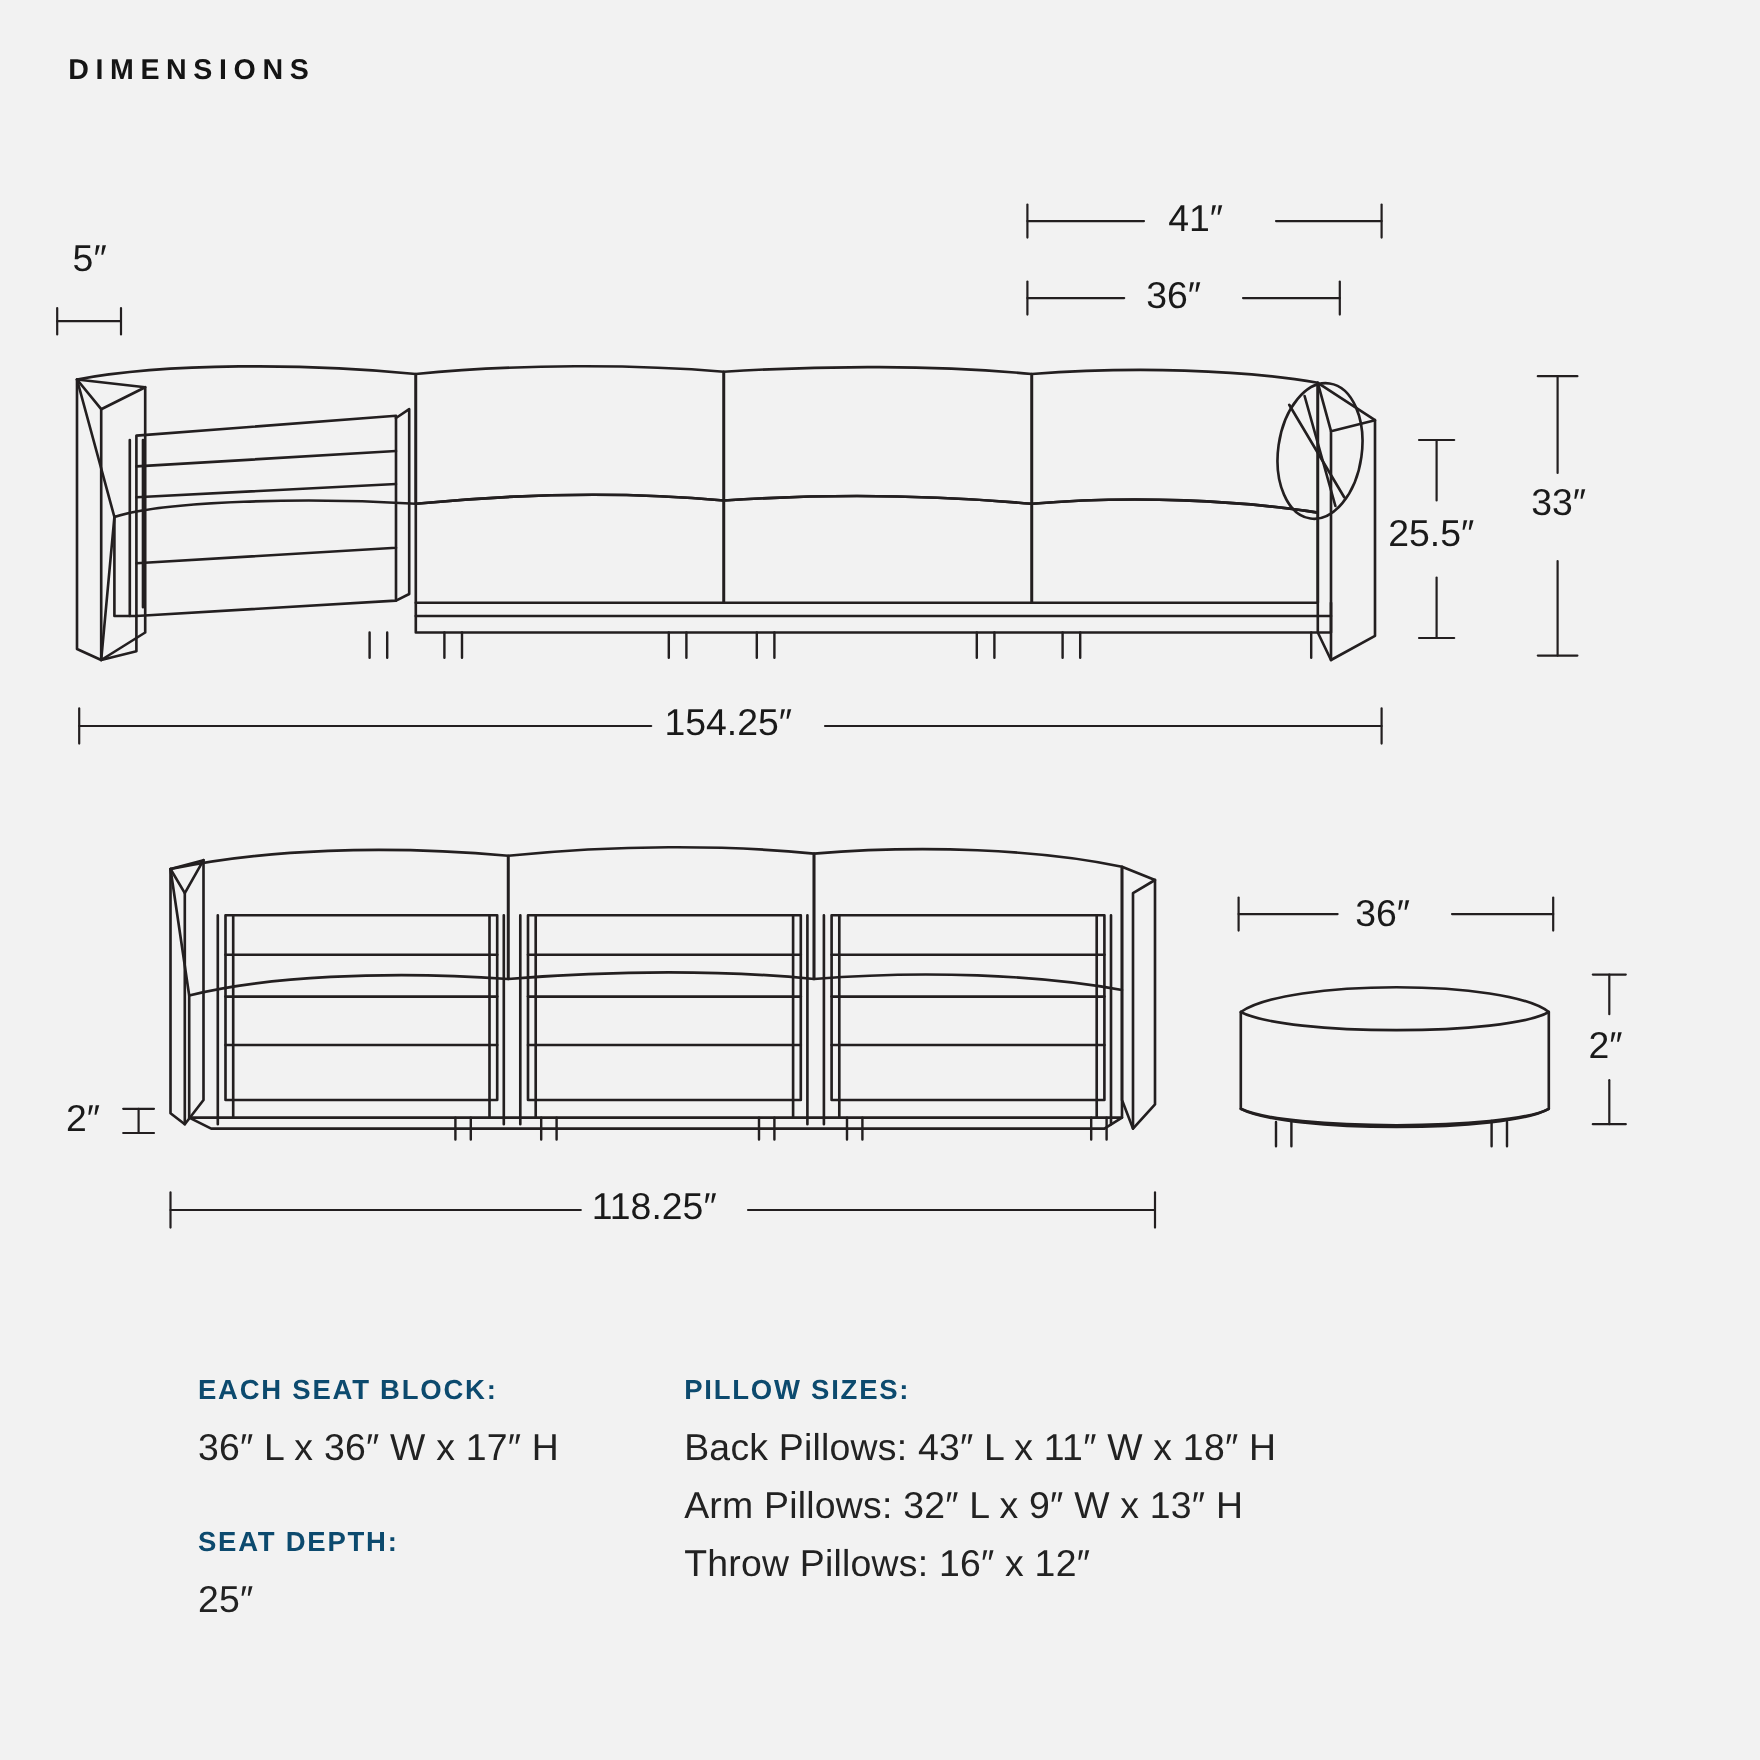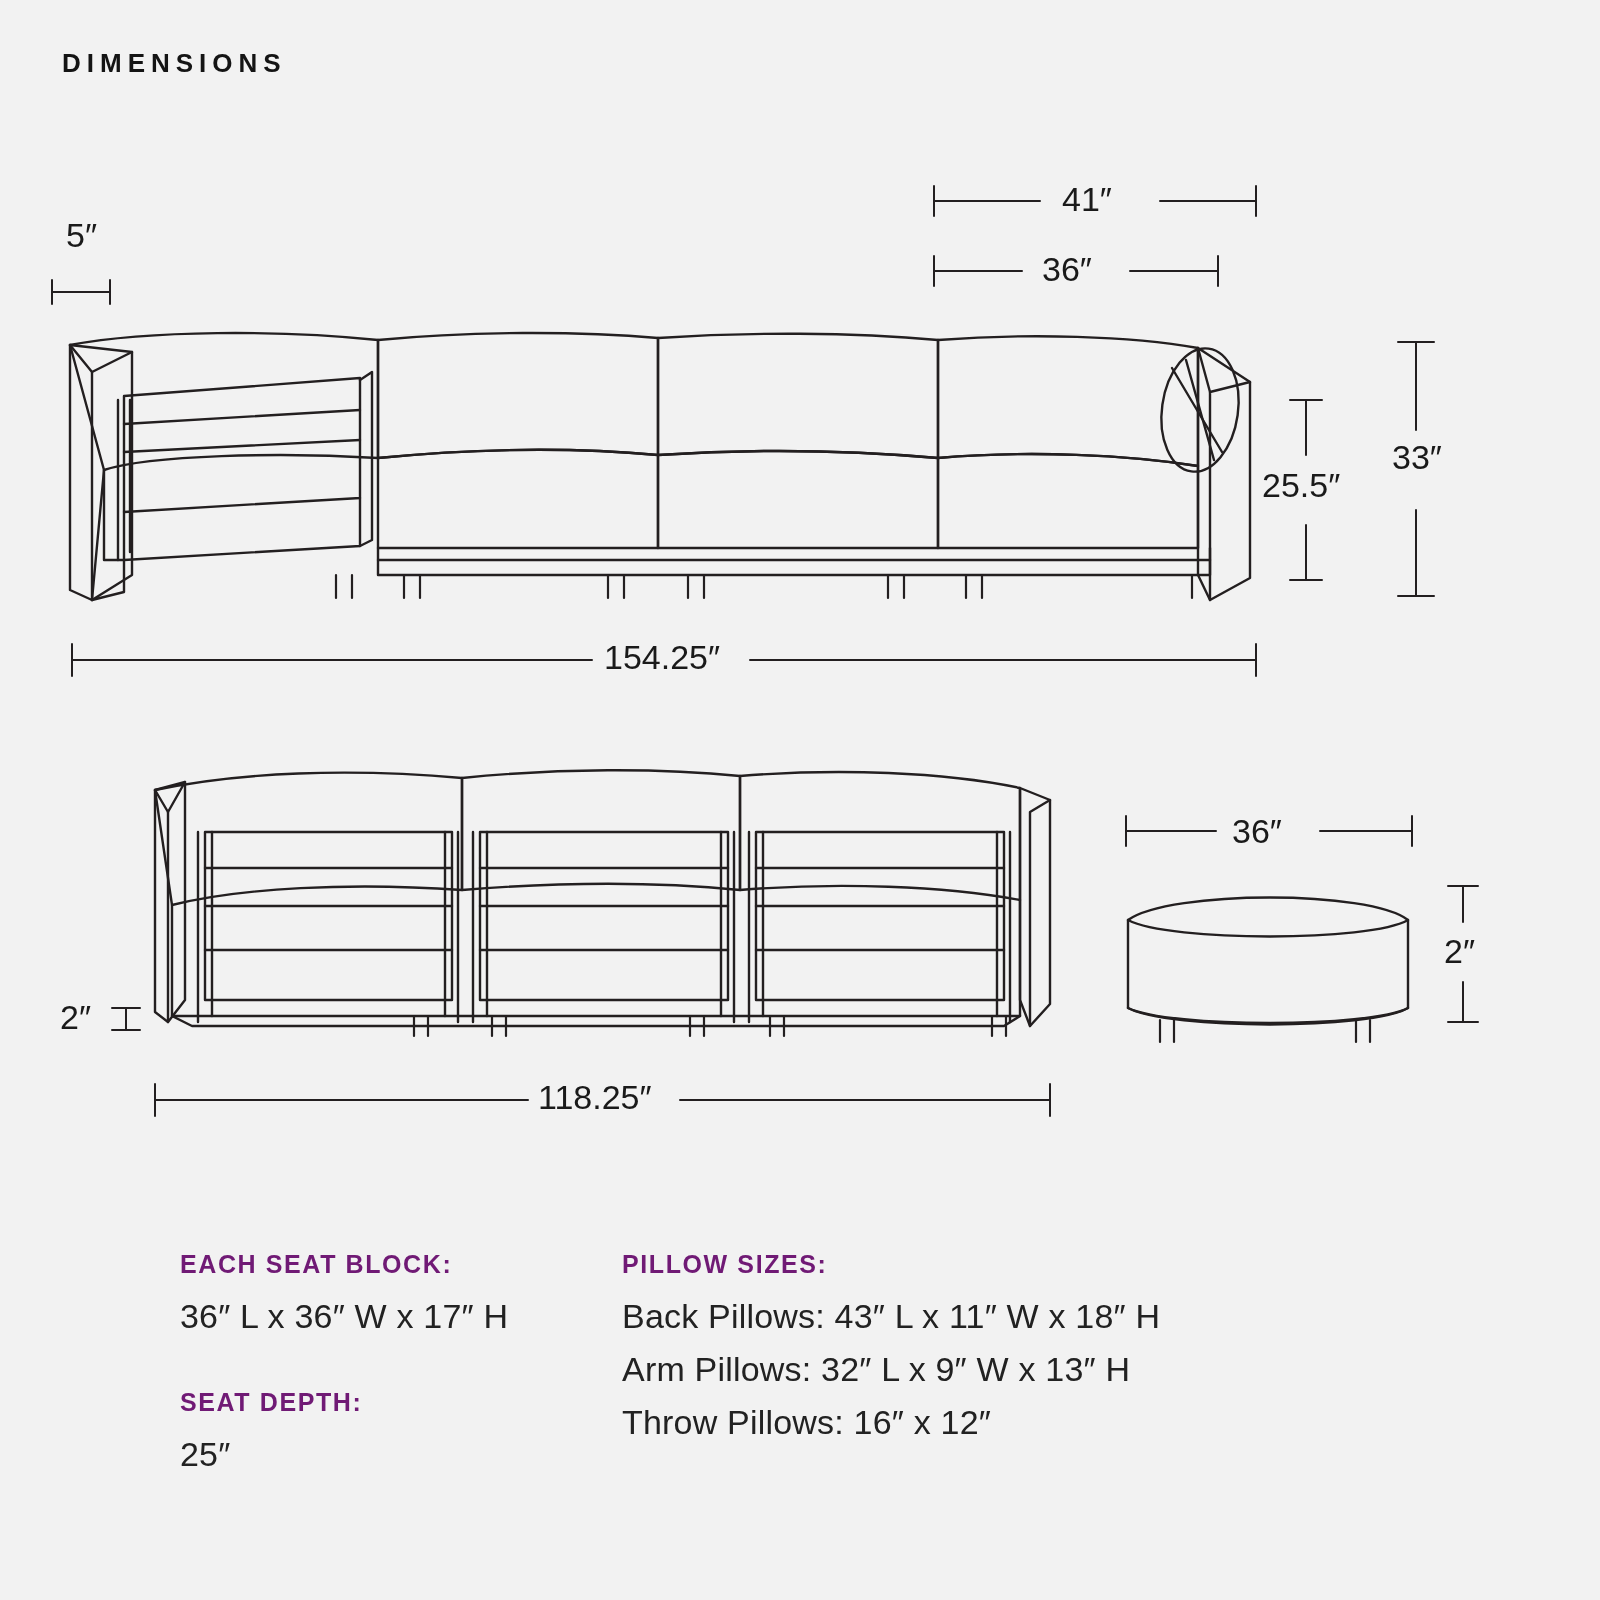--- a/index.html
+++ b/index.html
@@ -56,21 +56,21 @@
     position: absolute;
     font-size: 26px;
   }
   .spec-col.left { left: 180px; top: 0; }
   .spec-col.right { left: 622px; top: 0; }
   .spec-head {
     font-weight: bold;
     letter-spacing: 1.6px;
     font-size: 25px;
     margin-bottom: 18px;
-    color: #701a75;
+    color: #0c4a6e;
   }
   .spec-val {
     font-size: 34px;
     color: #222;
     margin-bottom: 14px;
     letter-spacing: 0.2px;
   }
   .spec-block { margin-bottom: 52px; }
 </style>
 </head>

